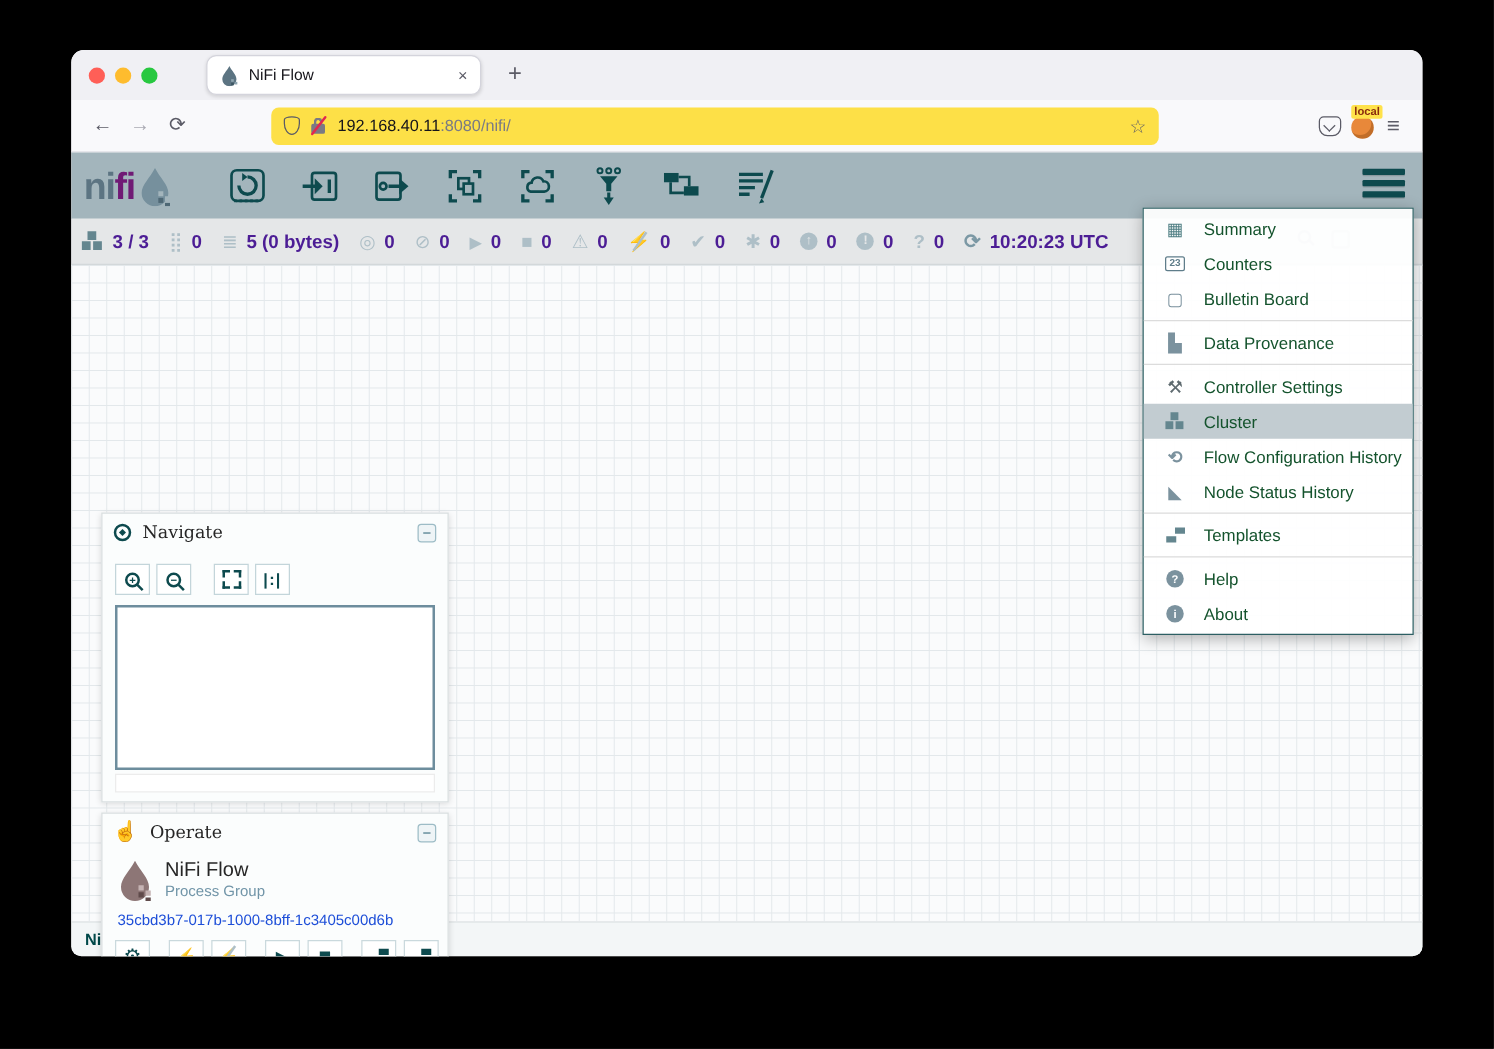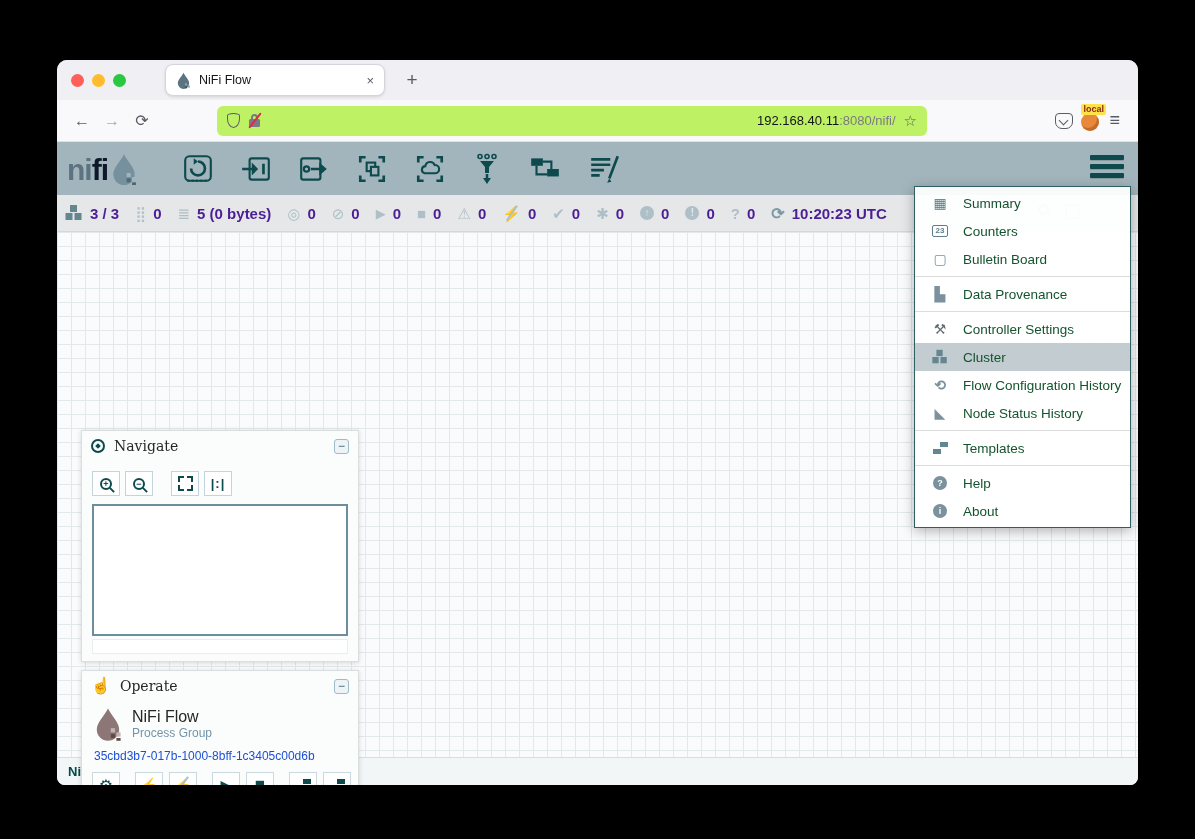--- a/index.html
+++ b/index.html
@@ -1,40 +1,40 @@
 <!DOCTYPE html>
 <html><head>
 <meta charset="utf-8">
 <style>
   * { margin:0; padding:0; box-sizing:border-box; }
   html,body { width:1195px; height:839px; background:#000; font-family:"Liberation Sans", sans-serif; overflow:hidden; }
 
   .window { position:absolute; left:57px; top:40px; width:1081px; height:725px;
     border-radius:10px 10px 8px 8px; overflow:hidden; background:#f9f9fb;
-    box-shadow:0 12px 40px rgba(0,0,0,.6);margin-top:20px; }
+    box-shadow:0 12px 40px rgba(0,0,0,.6); }
 
   
   .tabbar { height:40px; background:#f0f0f4; position:relative; display:flex; align-items:center; }
   .lights { position:absolute; left:14px; top:14px; display:flex; gap:8px; }
   .light { width:13px; height:13px; border-radius:50%; }
   .light.r{ background:#ff5f57; } .light.y{ background:#febc2e; } .light.g{ background:#28c840; }
   .tab { position:absolute; left:108px; top:4px; width:220px; height:32px; background:#fff;
     border-radius:8px; border:1px solid #d4d4dc; box-shadow:0 1px 3px rgba(0,0,0,.12);
     display:flex; align-items:center; padding:0 10px; gap:8px; }
   .tab-title { flex:1; font-size:12.5px; color:#15141a; white-space:nowrap; overflow:hidden; }
   .tab-close { font-size:13px; color:#5b5b66; cursor:default; }
   .newtab { position:absolute; left:342px; top:8px; font-size:19px; color:#5b5b66; width:26px; height:26px;
     text-align:center; line-height:24px; }
 
   
   .navbar { height:42px; background:#f9f9fb; border-bottom:1px solid #e0e0e6; display:flex; align-items:center; padding:0 10px; }
   .navbtn { width:30px; height:30px; text-align:center; line-height:30px; font-size:16px; color:#5b5b66; }
   .navbtn.fwd { color:#a9a9b2; }
-  .urlbar { margin-left:60px; width:710px; height:30px; background:#bef264; border-radius:6px;
-    display:flex; align-items:center; padding:0 10px; gap:8px;text-align:right; }
+  .urlbar { margin-left:60px; width:710px; height:30px; background:#fde047; border-radius:6px;
+    display:flex; align-items:center; padding:0 10px; gap:8px; }
   .shield { width:13px; height:15px; border:1.5px solid #5b5b66;
     border-radius:50% 50% 50% 50% / 18% 18% 62% 62%; }
   .lockwrap { position:relative; width:14px; height:15px; }
   .lockbody { position:absolute; left:1px; bottom:1px; width:11px; height:8px; background:#7a7a84; border-radius:1.5px; }
   .lockarc { position:absolute; left:3px; top:1px; width:7px; height:7px; border:2px solid #7a7a84; border-bottom:none; border-radius:5px 5px 0 0; }
   .lockslash { position:absolute; left:6px; top:-2px; width:2px; height:19px; background:#e22850; transform:rotate(38deg); border-radius:1px; }
   .urltext { flex:1; font-size:13px; color:#15141a; white-space:nowrap; }
   .urltext .rest { color:#7a7a84; }
   .star { font-size:15px; color:#5b5b66; }
   .nav-right { margin-left:auto; display:flex; align-items:center; gap:8px; padding-right:8px; }
@@ -44,21 +44,21 @@
   .ext { position:relative; width:20px; height:20px; }
   .ext-face { width:18px; height:18px; border-radius:50%; background:#e8883a; position:absolute; bottom:0; left:0;
     box-shadow:inset -2px -3px 0 rgba(120,60,10,.35); }
   .ext-badge { position:absolute; top:-7px; left:0px; background:#ffe24a; color:#8b2c0e; font-size:9px; font-weight:bold;
     padding:0 2px; border-radius:2px; line-height:11px; }
   .hamb { font-size:18px; color:#5b5b66; }
 
   
   .nifitoolbar { height:53px; background:#a3b5bc; display:flex; align-items:center; padding:0 10px; position:relative; }
   .logo { display:flex; align-items:flex-end; font-weight:bold; font-size:30px; line-height:30px; letter-spacing:-1px; }
-  .logo .ni { color:#5c7482; } .logo .fi { color:#0f172a; }
+  .logo .ni { color:#5c7482; } .logo .fi { color:#701a75; }
   .toolicons { display:flex; align-items:center; gap:26px; margin-left:44px; }
   .toolicons svg { display:block; }
   .nifi-hamb { position:absolute; right:14px; top:13px; width:34px; display:flex; flex-direction:column; gap:4px; }
   .nifi-hamb span { height:5px; background:#0d4a4e; border-radius:1px; box-shadow:0 1px 0 rgba(0,0,0,.15); }
 
   
   .statusbar { height:37px; background:#e5e7e8; border-bottom:1px solid #d3d8da; display:flex; align-items:center;
     padding:0 8px; gap:16px; position:relative; }
   .sitem { display:flex; align-items:center; gap:7px; }
   .sicon { color:#aebfc7; font-size:15px; line-height:1; }

